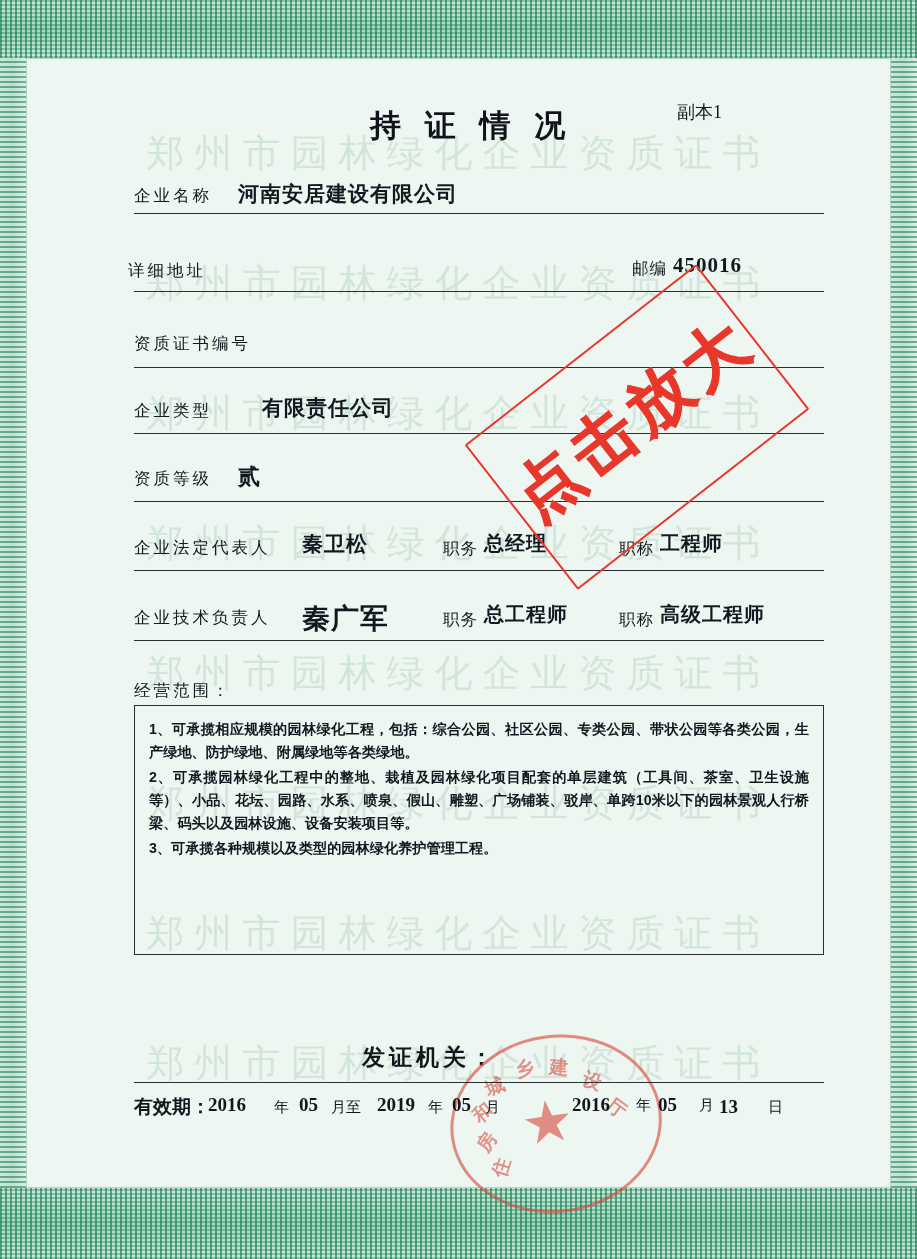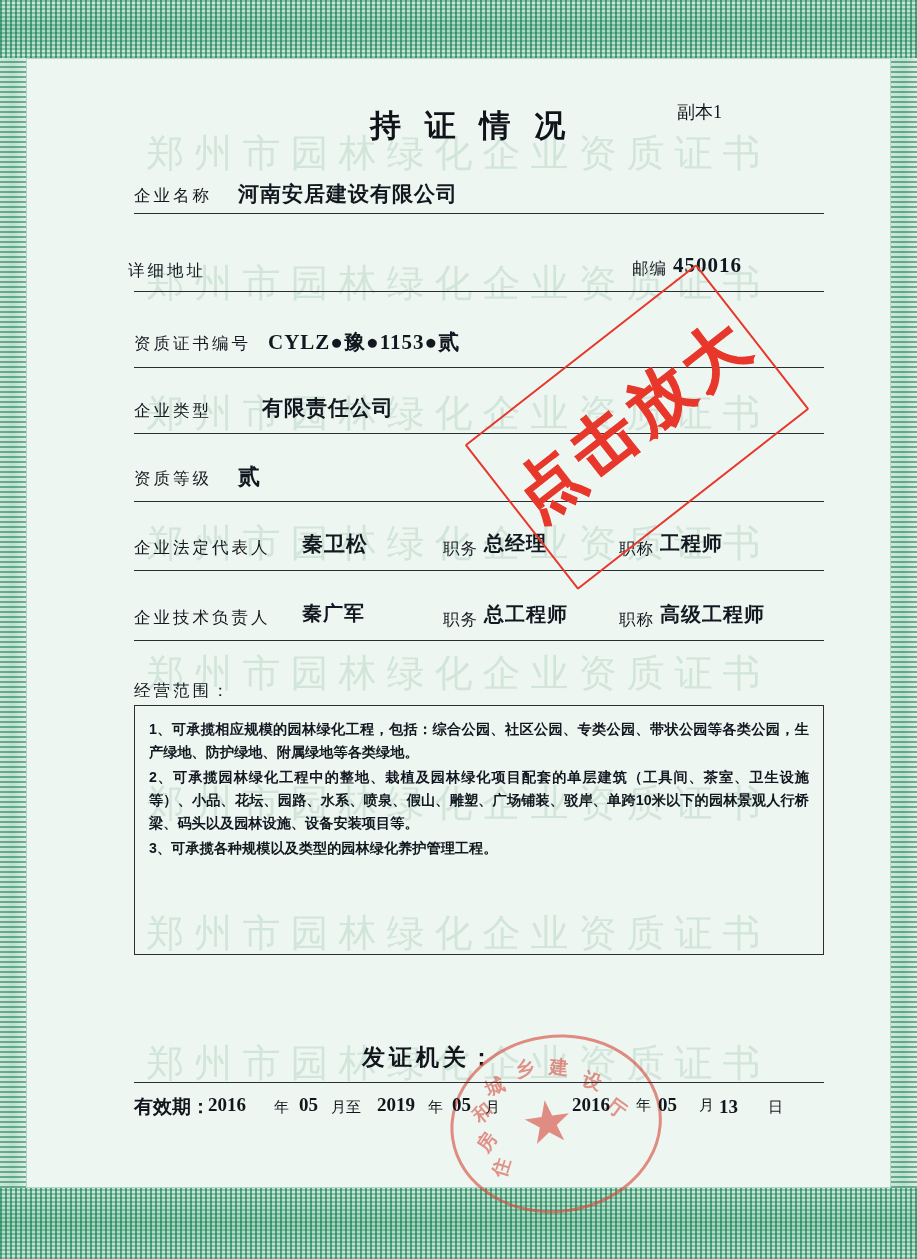--- a/index.html
+++ b/index.html
@@ -315,41 +315,40 @@
     <div class="lbl" style="left:14px; top:105px;font-family:Liberation Mono, monospace;">企业名称</div>
     <div class="val" style="left:118px; top:100px; font-size:21px;">河南安居建设有限公司</div>
     <div class="field-row" style="top:133px;"></div>
 
     <div class="lbl" style="left:8px; top:180px;">详细地址</div>
     <div class="lbl" style="left:512px; top:178px; letter-spacing:1px;">邮编</div>
     <div class="val val-serif" style="left:553px; top:173px; font-size:21px;">450016</div>
     <div class="field-row" style="top:211px;"></div>
 
     <div class="lbl" style="left:14px; top:253px;">资质证书编号</div>
-    <div class="val val-serif" style="left:148px; top:248px; font-size:21px;">CYLZ●豫●1153●贰</div>
     <div class="field-row" style="top:287px;"></div>
 
     <div class="lbl" style="left:14px; top:320px;">企业类型</div>
     <div class="val" style="left:122px; top:314px; font-size:21px;margin-left:20px;">有限责任公司</div>
     <div class="field-row" style="top:353px;"></div>
 
     <div class="lbl" style="left:14px; top:388px;">资质等级</div>
     <div class="val" style="left:118px; top:382px; font-size:22px;">贰</div>
     <div class="field-row" style="top:421px;"></div>
 
     <div class="lbl" style="left:14px; top:457px;">企业法定代表人</div>
     <div class="val" style="left:182px; top:450px; font-size:21px;">秦卫松</div>
     <div class="lbl" style="left:323px; top:458px; letter-spacing:1px;">职务</div>
     <div class="val" style="left:364px; top:450px; font-size:20px;">总经理</div>
     <div class="lbl" style="left:499px; top:458px; letter-spacing:1px;">职称</div>
     <div class="val" style="left:540px; top:450px; font-size:20px;">工程师</div>
     <div class="field-row" style="top:490px;"></div>
 
     <div class="lbl" style="left:14px; top:527px;">企业技术负责人</div>
-    <div class="val" style="left:182px; top:520px; font-size:20px;">秦广军</div>
+    <div class="val" style="left:182px; top:520px; font-size:28px;">秦广军</div>
     <div class="lbl" style="left:323px; top:529px; letter-spacing:1px;">职务</div>
     <div class="val" style="left:364px; top:521px; font-size:20px;">总工程师</div>
     <div class="lbl" style="left:499px; top:529px; letter-spacing:1px;">职称</div>
     <div class="val" style="left:540px; top:521px; font-size:20px;">高级工程师</div>
     <div class="field-row" style="top:560px;"></div>
 
     <div class="scope-label">经营范围：</div>
     <div class="scope-box">
       <p class="scope-p">1、可承揽相应规模的园林绿化工程，包括：综合公园、社区公园、专类公园、带状公园等各类公园，生产绿地、防护绿地、附属绿地等各类绿地。</p>
       <p class="scope-p">2、可承揽园林绿化工程中的整地、栽植及园林绿化项目配套的单层建筑（工具间、茶室、卫生设施等）、小品、花坛、园路、水系、喷泉、假山、雕塑、广场铺装、驳岸、单跨10米以下的园林景观人行桥梁、码头以及园林设施、设备安装项目等。</p>

